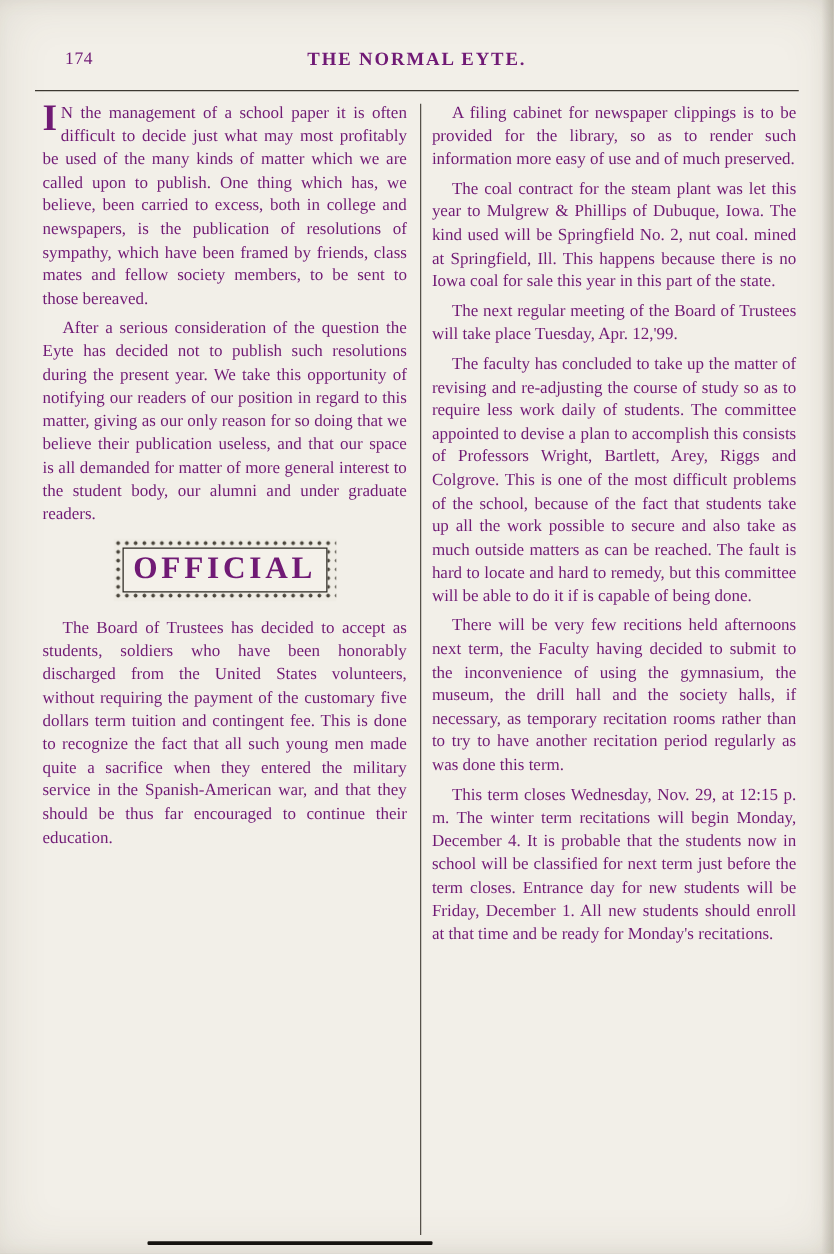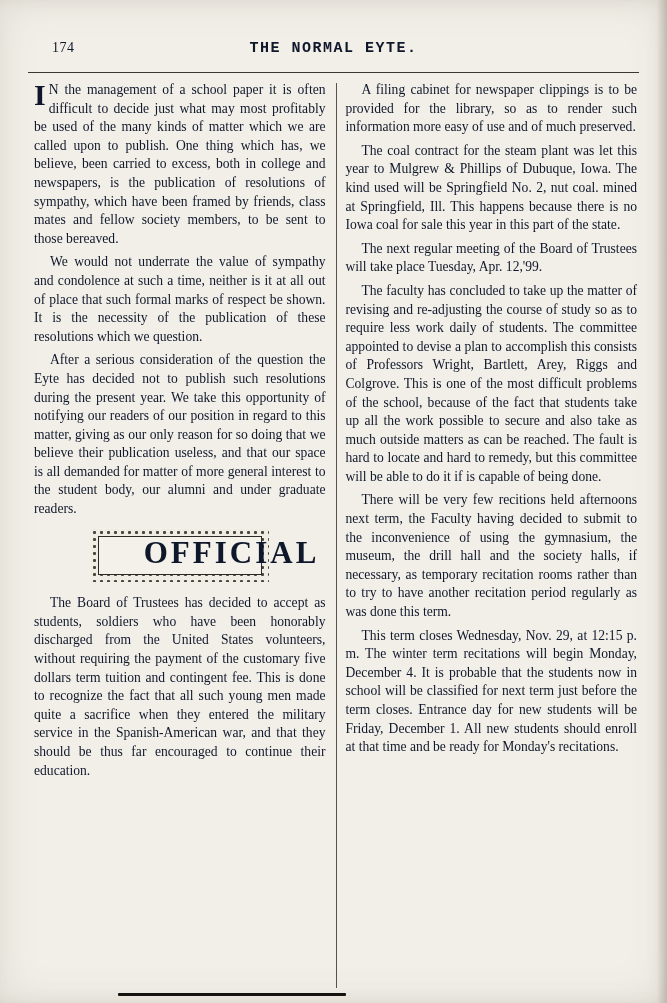--- a/index.html
+++ b/index.html
@@ -6,38 +6,37 @@
   body {
     background:#d8d5cd;
     font-family:"Liberation Serif","DejaVu Serif",serif;
     -webkit-font-smoothing:antialiased;
   }
   .page {
     position:relative;
     width:667px; height:1003px;
     margin:0 auto;
     background:#f2efe8;
-    color:#0f172a;
+    color:#701a75;
     overflow:hidden;
     box-shadow:inset 0 0 40px rgba(90,80,60,0.12), inset -6px 0 14px rgba(120,110,90,0.10);
   }
   .page-header {
     position:relative;
     height:42px;
     padding-top:26px;
   }
   .page-number {
     position:absolute; left:52px; top:40px;
     font-size:14px; letter-spacing:0.5px;
   }
   .masthead {
     margin:0; text-align:center;
     font-size:15px; font-weight:bold; letter-spacing:1.5px;
     padding-top:14px;
-    font-family:Liberation Mono, monospace;
   }
   .header-rule {
     height:1px; background:#3c3831;
     margin:4px 28px 0 28px;
   }
   .columns {
     display:flex;
     padding:8px 30px 0 34px;
     height:915px;
     box-sizing:border-box;
@@ -75,26 +74,25 @@
     background-size:7px 7px;
     box-sizing:border-box;
   }
   .official-inner {
     background:#f4f1ea;
     border:1.5px solid #2c2822;
     text-align:center;
     padding:7px 4px 6px 4px;
   }
   .official-label {
-    font-size:31px;
+    font-size:25px;
     font-weight:bold;
     letter-spacing:3px;
     text-indent:0;
     white-space:nowrap;
-    margin-left:41px;
   }
   .scan-artifact-line {
     position:absolute;
     left:118px; bottom:7px;
     width:228px; height:3px;
     background:#14120f;
     border-radius:1px;
   }
   .scan-smudge-right {
     position:absolute;
@@ -110,21 +108,20 @@
   <div class="page-header">
     <span class="page-number">174</span>
     <h1 class="masthead">THE NORMAL EYTE.</h1>
   </div>
   <div class="header-rule"></div>
 
   <div class="columns">
 
     <div class="col">
       <p class="dropcap">IN the management of a school paper it is often difficult to decide just what may most profitably be used of the many kinds of matter which we are called upon to publish. One thing which has, we believe, been carried to excess, both in college and newspapers, is the publication of resolutions of sympathy, which have been framed by friends, class mates and fellow society members, to be sent to those bereaved.</p>
-      <p>We would not underrate the value of sympathy and condolence at such a time, neither is it at all out of place that such formal marks of respect be shown. It is the necessity of the publication of these resolutions which we question.</p>
       <p>After a serious consideration of the question the Eyte has decided not to publish such resolutions during the present year. We take this opportunity of notifying our readers of our position in regard to this matter, giving as our only reason for so doing that we believe their publication useless, and that our space is all demanded for matter of more general interest to the student body, our alumni and under graduate readers.</p>
 
       <div class="official-box">
         <div class="official-inner">
           <span class="official-label">OFFICIAL</span>
         </div>
       </div>
 
       <p>The Board of Trustees has decided to accept as students, soldiers who have been honorably discharged from the United States volunteers, without requiring the payment of the customary five dollars term tuition and contingent fee. This is done to recognize the fact that all such young men made quite a sacrifice when they entered the military service in the Spanish-American war, and that they should be thus far encouraged to continue their education.</p>
     </div>

